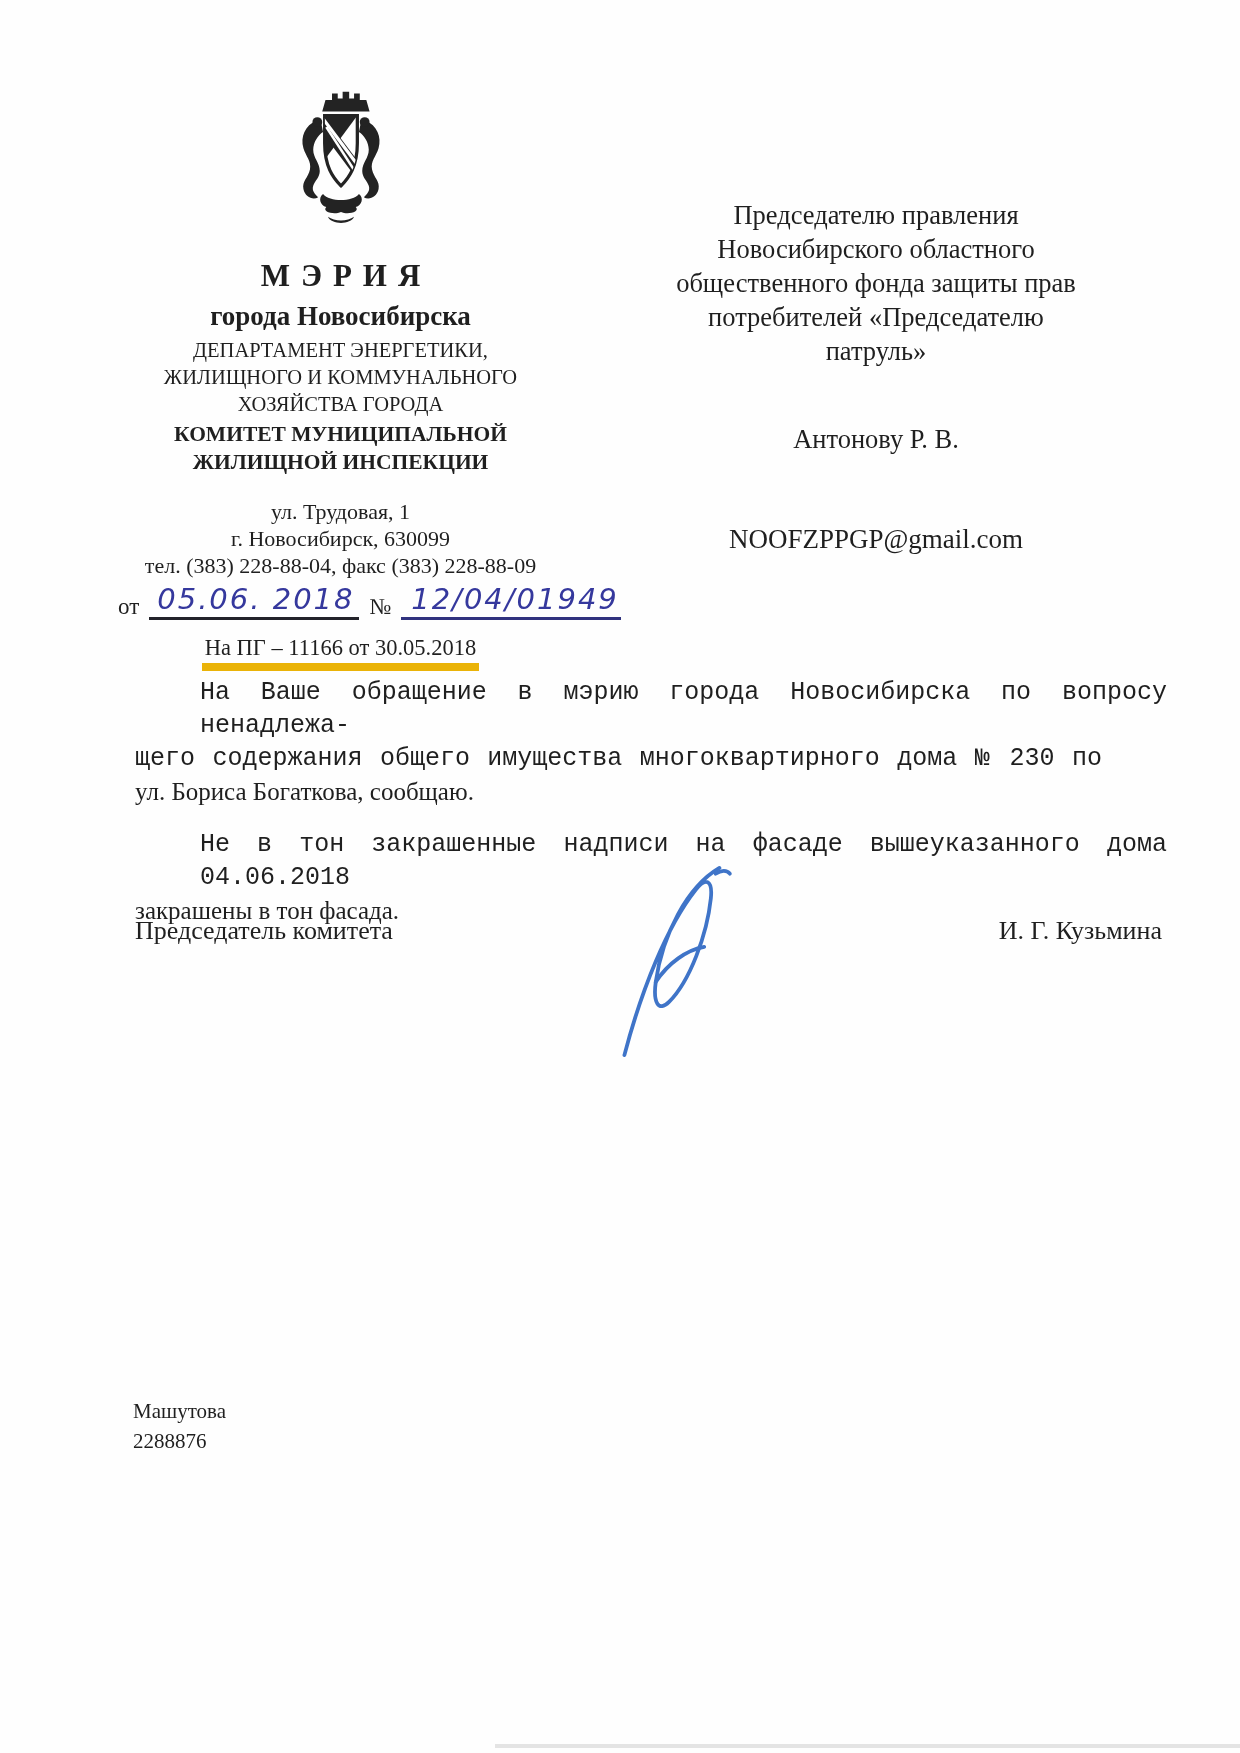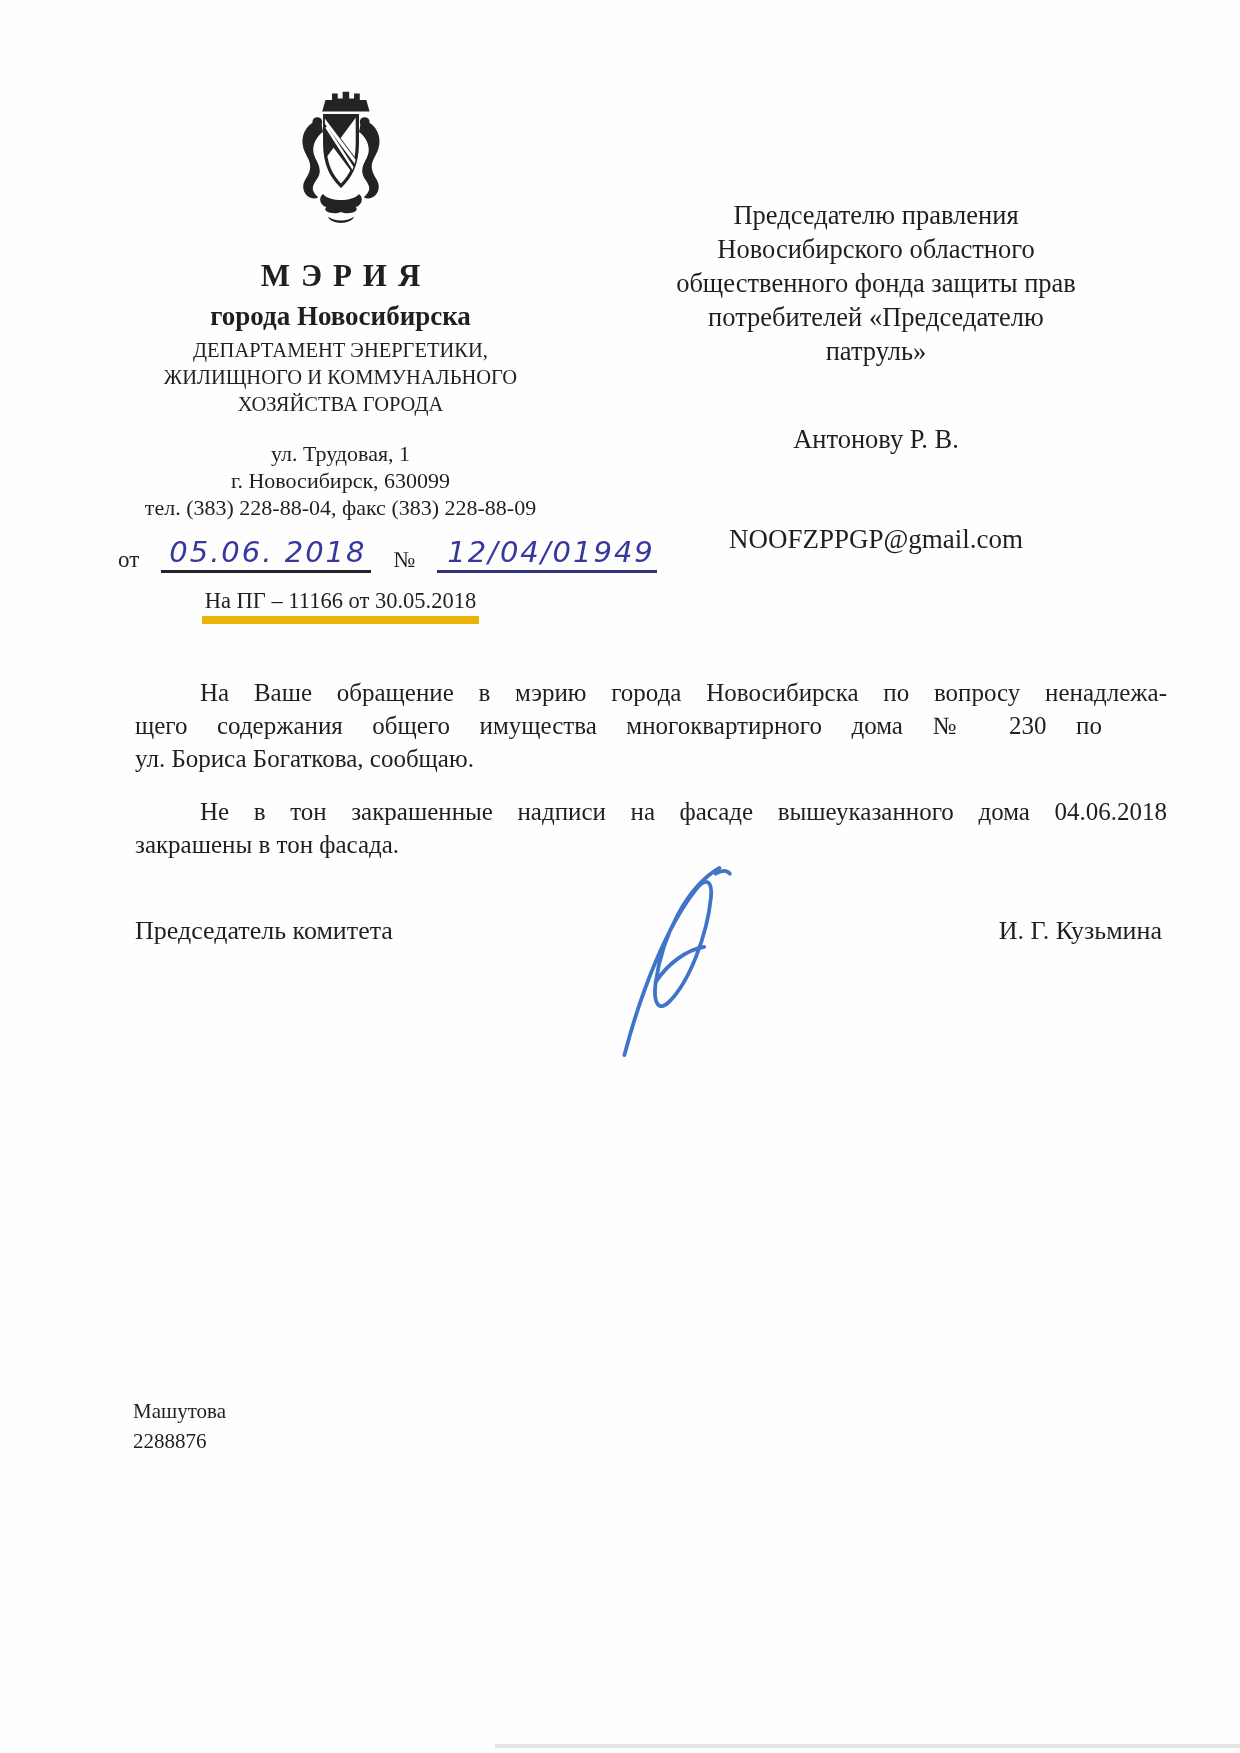--- a/index.html
+++ b/index.html
@@ -16,22 +16,22 @@
     position:absolute;left:118px;top:86px;width:445px;
     text-align:center;
   }
   .emblem{display:block;margin:0 auto 10px auto;}
   .org-title{font-size:31px;font-weight:bold;letter-spacing:11px;text-indent:11px;margin-top:8px;}
   .org-subtitle{font-size:27px;font-weight:bold;margin-top:7px;}
   .dept{font-size:20.5px;line-height:27px;margin-top:5px;}
   .committee{font-size:21.5px;font-weight:bold;line-height:28px;margin-top:2px;}
   .addr{font-size:22px;line-height:27px;margin-top:22px;}
   .ref-line{
-    display:flex;align-items:flex-end;gap:22px;
-    margin-top:14px;font-size:23px;text-align:left;
+    display:flex;align-items:flex-end;gap:10px;
+    margin-top:3px;font-size:23px;text-align:left;
   }
   .hand{
     font-family:"DejaVu Sans", sans-serif;
     font-style:italic;
     color:#35389d;
     transform:skewX(-10deg) rotate(-2deg);
     transform-origin:left bottom;
     letter-spacing:2px;
     white-space:nowrap;
   }
@@ -51,21 +51,21 @@
     font-size:26.5px;line-height:34px;text-align:center;
   }
   .recipient .person{margin-top:54px;}
   .recipient .email{margin-top:66px;font-size:27px;}
   
   .body-text{
     position:absolute;left:135px;top:676px;width:967px;
     font-size:25px;line-height:33px;
   }
   .body-text .line{width:100%;}
-  .body-text .j{text-align:justify;text-align-last:justify;}
+  .body-text .j{text-align:justify;text-align-last:justify;font-family:Liberation Mono, monospace;}
   .body-text .indent{padding-left:65px;}
   .p2{margin-top:20px;}
   
   .sign-title{position:absolute;left:135px;top:916px;font-size:26px;}
   .sign-name{position:absolute;right:78px;top:916px;font-size:26px;}
   .signature-svg{position:absolute;left:575px;top:860px;}
   
   .footer{position:absolute;left:133px;top:1396px;font-size:21px;line-height:30px;}
   
   .scan-artifact{
@@ -111,20 +111,24 @@
 
     <div class="org-title">МЭРИЯ</div>
     <div class="org-subtitle">города Новосибирска</div>
 
     <div class="dept">
       <div>ДЕПАРТАМЕНТ ЭНЕРГЕТИКИ,</div>
       <div>ЖИЛИЩНОГО И КОММУНАЛЬНОГО</div>
       <div>ХОЗЯЙСТВА ГОРОДА</div>
     </div>
 
+    <div class="committee">
+      <div>КОМИТЕТ МУНИЦИПАЛЬНОЙ</div>
+      <div>ЖИЛИЩНОЙ ИНСПЕКЦИИ</div>
+    </div>
 
     <div class="addr">
       <div>ул. Трудовая, 1</div>
       <div>г. Новосибирск, 630099</div>
       <div>тел. (383) 228-88-04, факс (383) 228-88-09</div>
     </div>
 
     <div class="ref-line">
       <span>от</span>
       <span class="ref-date"><span class="hand">05.06. 2018</span></span>

